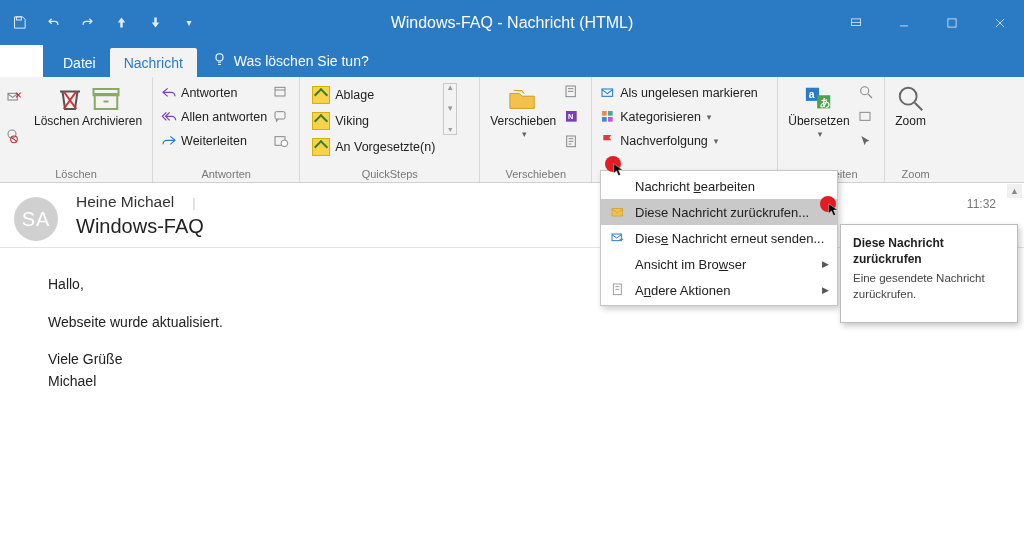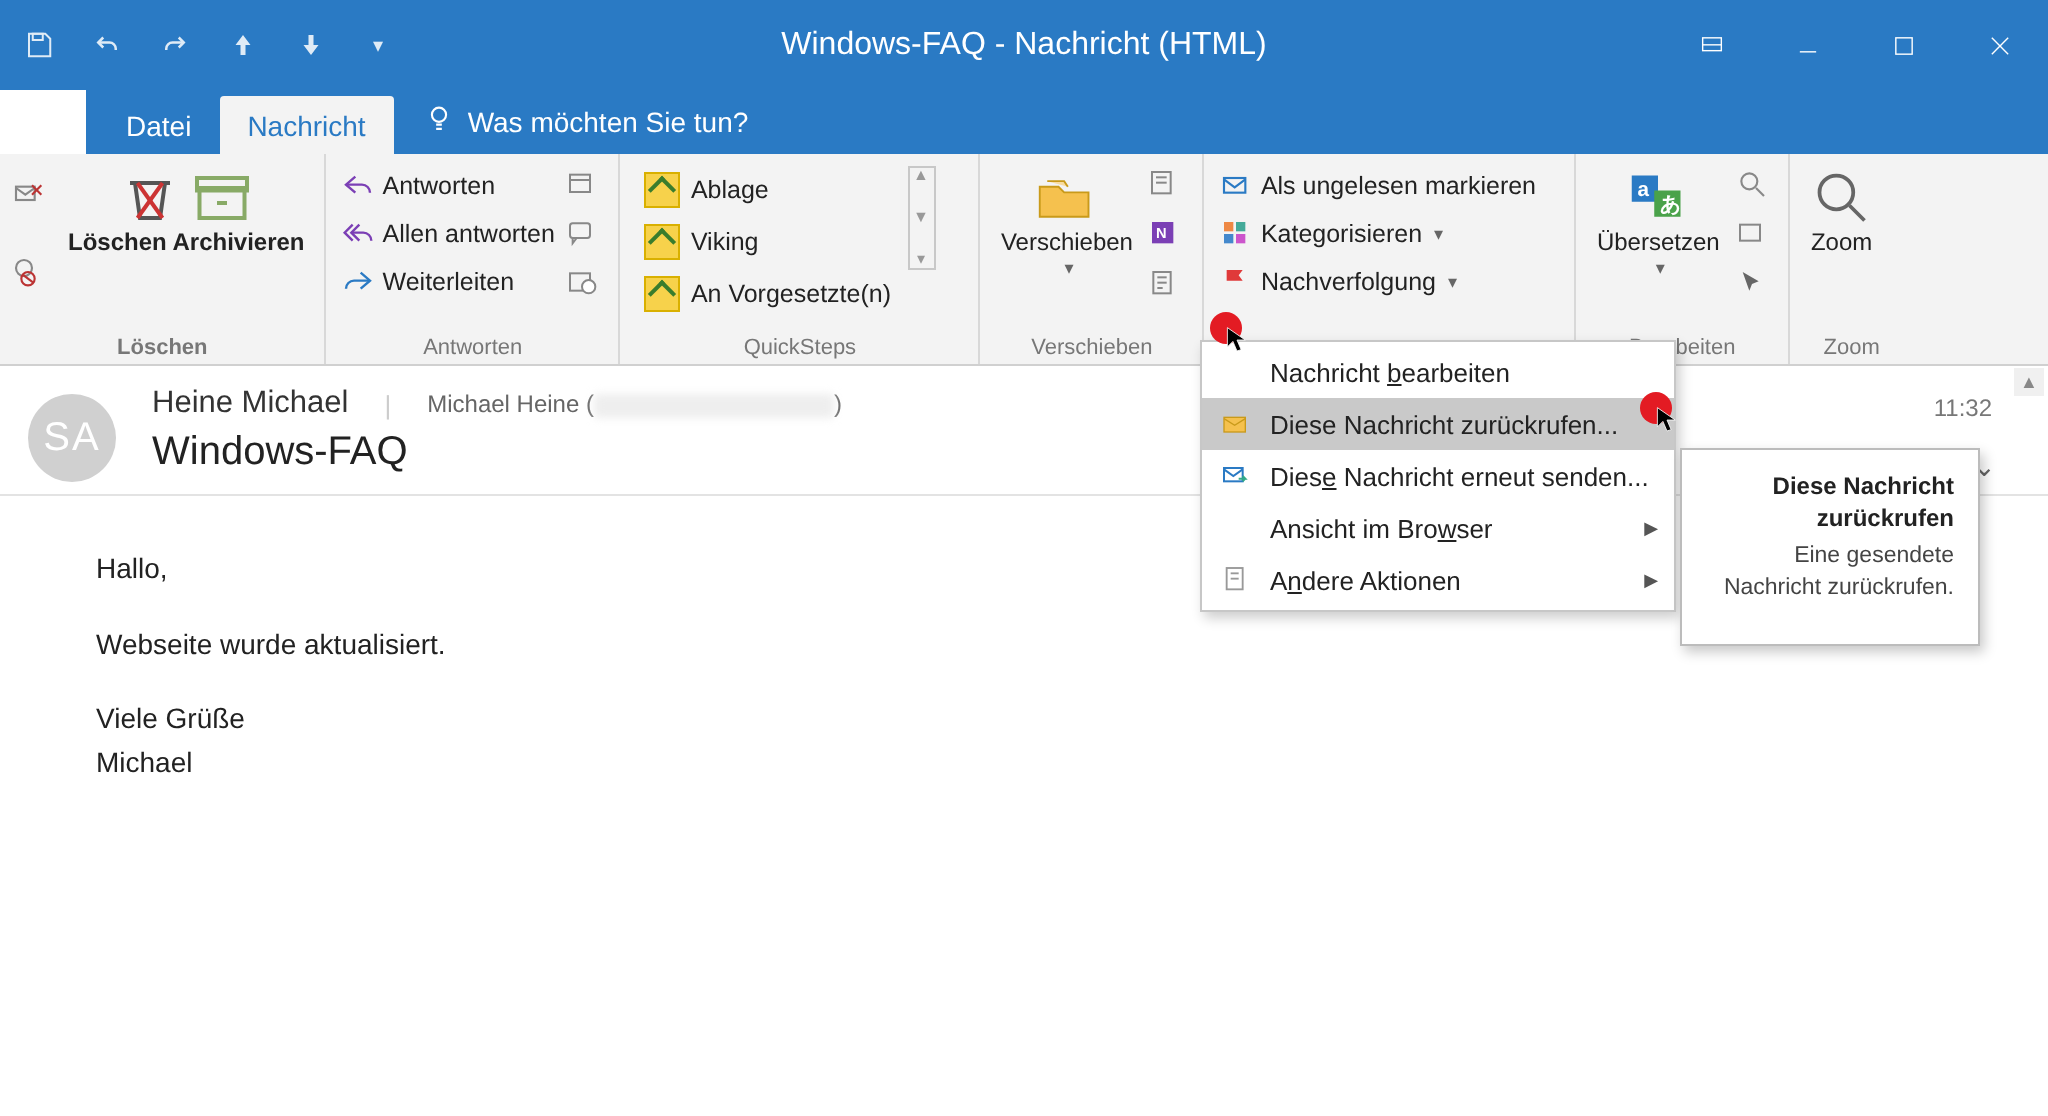--- a/index.html
+++ b/index.html
@@ -59,21 +59,21 @@
   
   .dropdown { position:absolute; left:600px; top:170px; width:238px; background:#fff; border:1px solid #c7c7c7; box-shadow: 2px 3px 6px rgba(0,0,0,.2); padding:2px 0; z-index:50;}
   .menuitem { display:flex; align-items:center; gap:8px; padding:4px 8px; font-size:13px; height:26px;}
   .menuitem.highlight { background:#c9c9c9; }
   .menuitem .mi-ic { width:18px; display:flex; justify-content:center;}
   .menuitem .mi-ic svg { width:16px; height:16px;}
   .menuitem .mi-arrow { margin-left:auto; font-size:9px; color:#555;}
   .menu-underline { text-decoration: underline; }
 
   
-  .tooltip { position:absolute; left:840px; top:224px; width:150px; background:#fff; border:1px solid #bcbcbc; box-shadow:2px 3px 6px rgba(0,0,0,.22); padding:10px 12px 12px; font-size:11.5px; color:#444; z-index:60; line-height:1.35;text-align:right;}
+  .tooltip { position:absolute; left:840px; top:224px; width:178px; background:#fff; border:1px solid #bcbcbc; box-shadow:2px 3px 6px rgba(0,0,0,.22); padding:10px 12px 12px; font-size:11.5px; color:#444; z-index:60; line-height:1.35;}
   .tooltip b { display:block; font-weight:600; color:#222; margin-bottom:4px; font-size:12px;}
   .tooltip p { margin-bottom:8px;}
 
   
   .marker { position:absolute; width:16px; height:16px; background:#e31b23; border-radius:50%; z-index:70;}
   .marker .cur { position:absolute; left:8px; top:7px; }
   .marker .cur svg { width:11px; height:14px;}
 
   
   .scrolltop { position:absolute; right:2px; top:184px; width:15px; height:14px; background:#f0f0f0; display:flex; align-items:center; justify-content:center; color:#888; font-size:9px;}
@@ -150,27 +150,27 @@
 </div>
 
 <div class="tabstrip">
   <div class="tab">Datei</div>
   <div class="tab active">Nachricht</div>
   <div class="tellme-box">
     <span class="bulb"><svg viewBox="0 0 24 24" fill="none" stroke="#fff" stroke-width="1.5">
           <circle cx="12" cy="9" r="5"></circle>
           <path d="M10 16h4M10 19h4"></path>
         </svg></span>
-    <span>Was möchten Sie tun?</span>
+    <span>Was löschen Sie tun?</span>
   </div>
 </div>
 
 <div class="ribbon">
 
-  <div class="group" style="min-width:140px;font-weight:bold;">
+  <div class="group" style="min-width:140px;">
     <div class="group-body">
       <div class="iconcol">
         <span class="mini">
             <svg viewBox="0 0 24 24" fill="none" stroke="#888" stroke-width="1.6">
               <rect x="3" y="5" width="14" height="10"></rect>
               <path d="M3 6l7 5 7-5"></path>
               <line x1="15" y1="4" x2="22" y2="11" stroke="#b33"></line>
               <line x1="22" y1="4" x2="15" y2="11" stroke="#b33"></line>
             </svg>
           </span>
@@ -400,23 +400,20 @@
 </div>
 
 <div class="scrolltop">▲</div>
 
 <div class="msghead">
   <div class="avatar">SA</div>
   <div class="sender-block">
     <div class="sender-line">
       <span class="sender-name">Heine Michael</span>
       <span class="sep">|</span>
-      <span class="recip">
-        <span>Michael Heine (</span><span class="blur"></span><span>)</span>
-      </span>
     </div>
     <div class="subject">Windows-FAQ</div>
   </div>
   <div class="time">11:32</div>
   <div class="cheve">⌄</div>
 </div>
 
 <div class="msgbody">
   <p>Hallo,</p>
   <p>Webseite wurde aktualisiert.</p>

